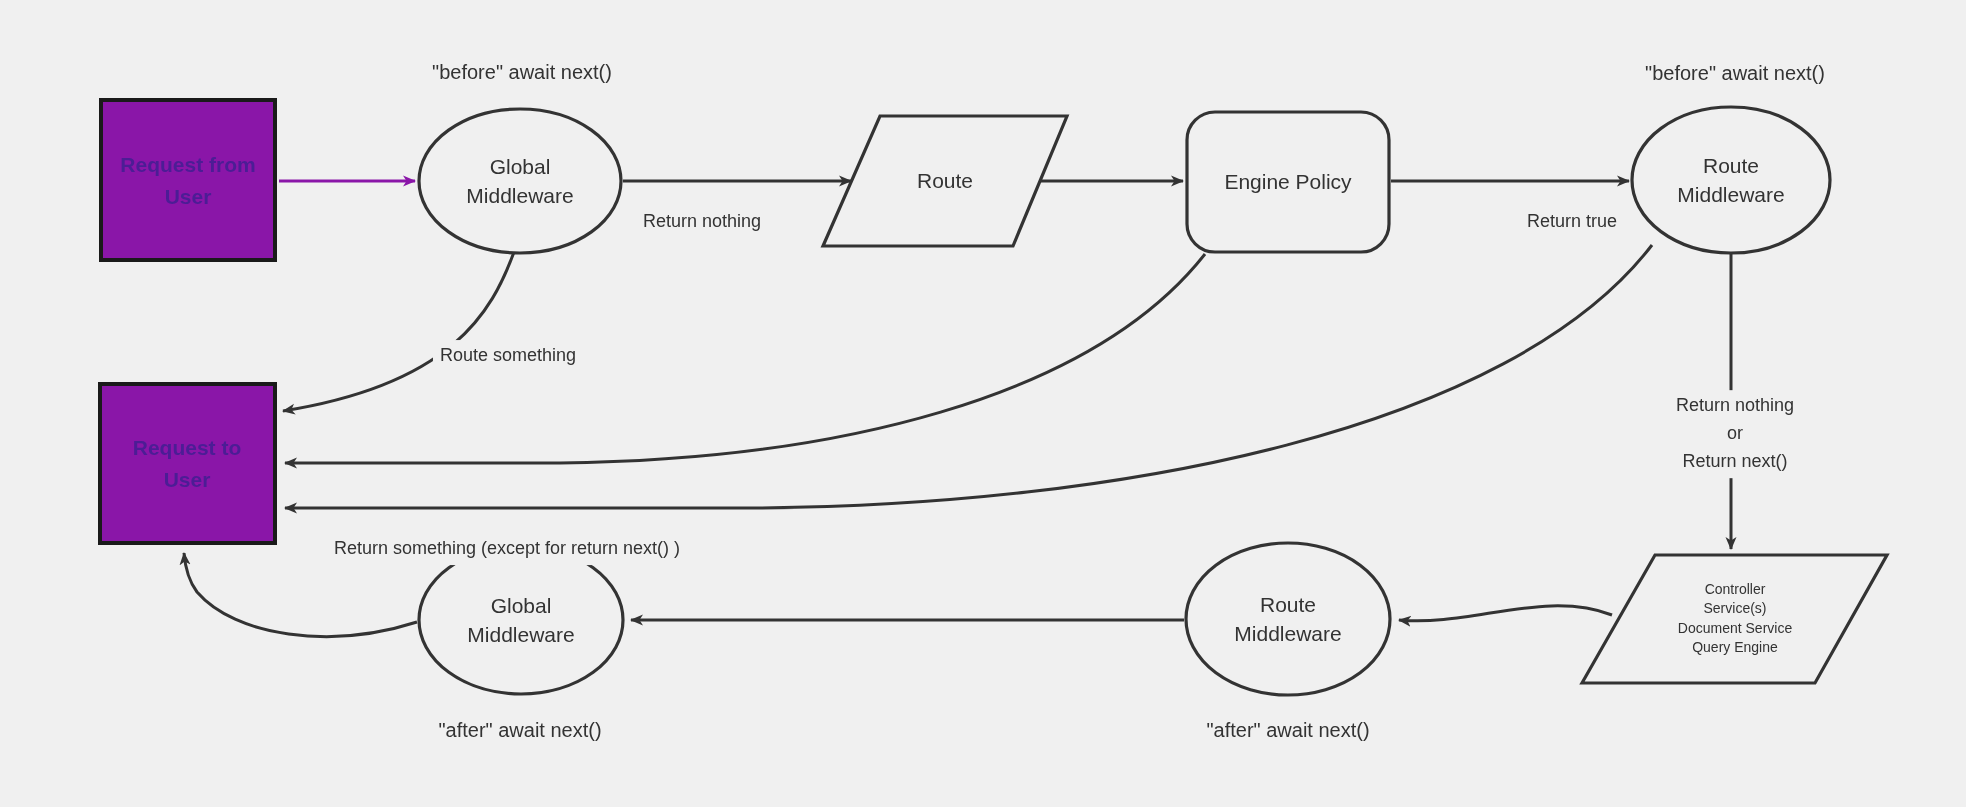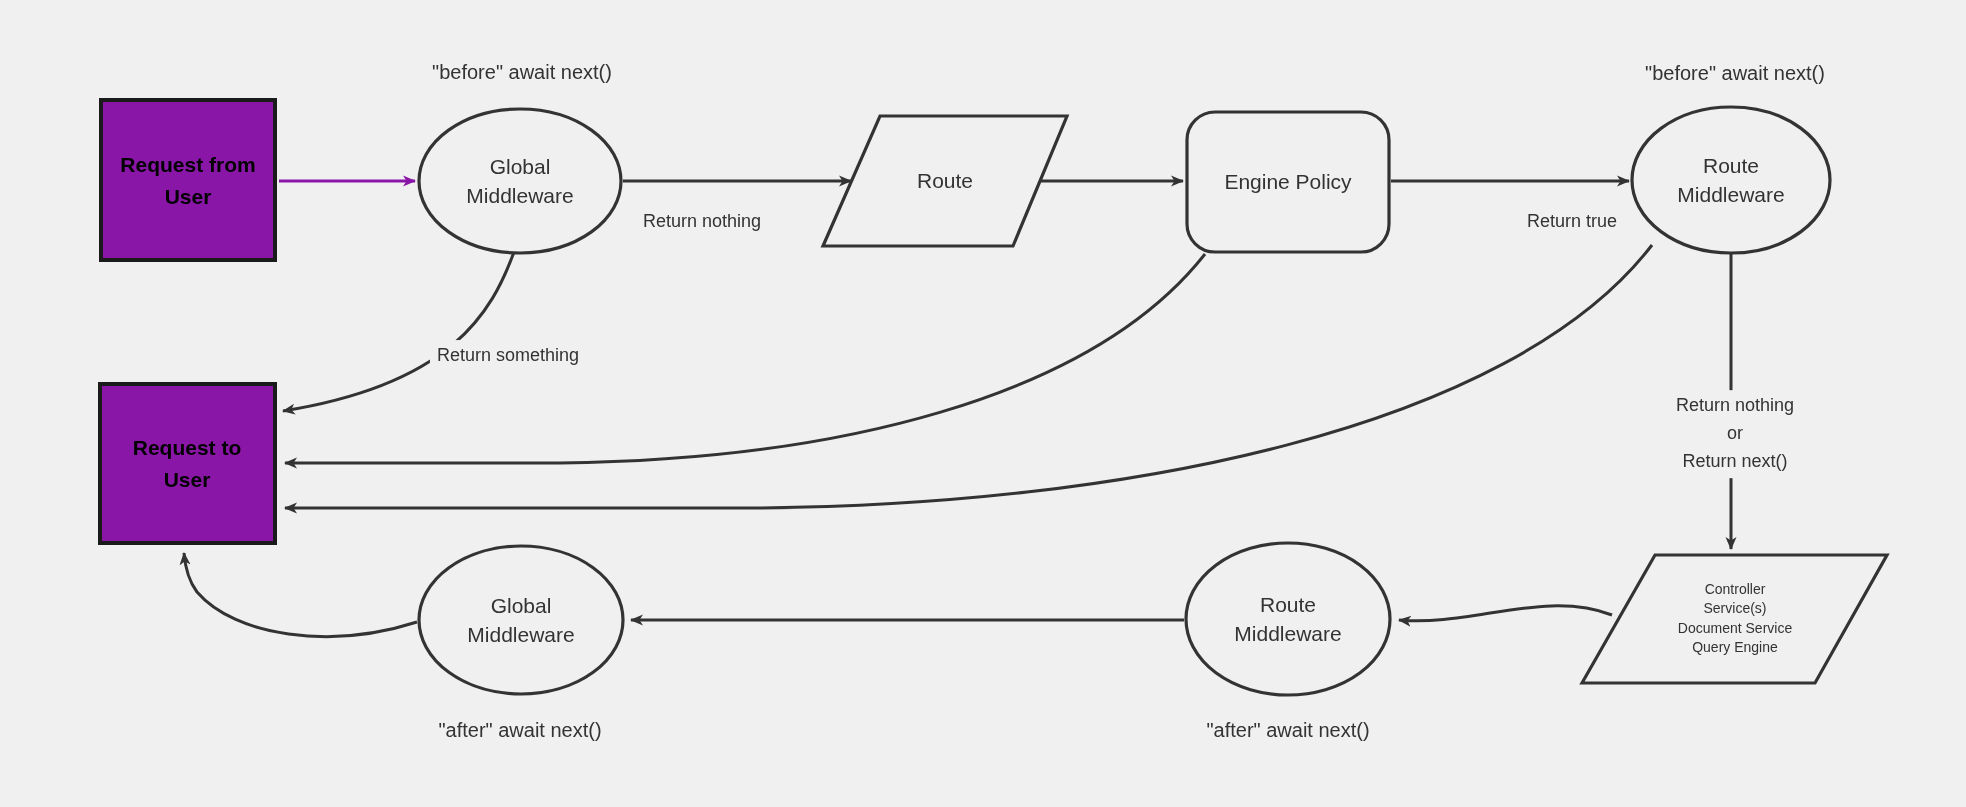--- a/index.html
+++ b/index.html
@@ -14,21 +14,21 @@
   .label{
     position:absolute;
     transform:translate(-50%,-50%);
     color:#333333;
     white-space:pre-line;
     text-align:center;
     line-height:1.4;
   }
   .node-label{font-size:21px;}
   .ctrl-label{font-size:14px;line-height:1.38;}
-  .white-label{font-size:21px;font-weight:bold;color:#000000;line-height:1.5;}
+  .white-label{font-size:21px;font-weight:bold;color:#4c1d95;line-height:1.5;}
   .edge-label{
     font-size:18px;
     background:#f0f0f0;
     padding:2px 7px;
     white-space:pre-line;
     line-height:1.55;
     margin-top:41px;
   }
   .annot{font-size:20px;}
 </style>
@@ -92,20 +92,21 @@
 Query Engine</div>
   <div class="label node-label" style="left:1288px;top:619px;">Route
 Middleware</div>
   <div class="label node-label" style="left:521px;top:620px;">Global
 Middleware</div>
 
   <div class="label annot" style="left:522px;top:72px;">"before" await next()</div>
   <div class="label annot" style="left:1735px;top:73px;">"before" await next()</div>
   <div class="label edge-label" style="left:702px;top:181px;">Return nothing</div>
   <div class="label edge-label" style="left:1572px;top:181px;">Return true</div>
-  <div class="label edge-label" style="left:508px;top:315px;">Return something</div>
+  <div class="label edge-label" style="left:508px;top:315px;">Route something</div>
+  <div class="label edge-label" style="left:507px;top:508px;">Return something (except for return next() )</div>
   <div class="label edge-label" style="left:1735px;top:393px;">Return nothing
 or
 Return next()</div>
   <div class="label annot" style="left:520px;top:730px;">"after" await next()</div>
   <div class="label annot" style="left:1288px;top:730px;">"after" await next()</div>
 
 </div>
 
 </body></html>

